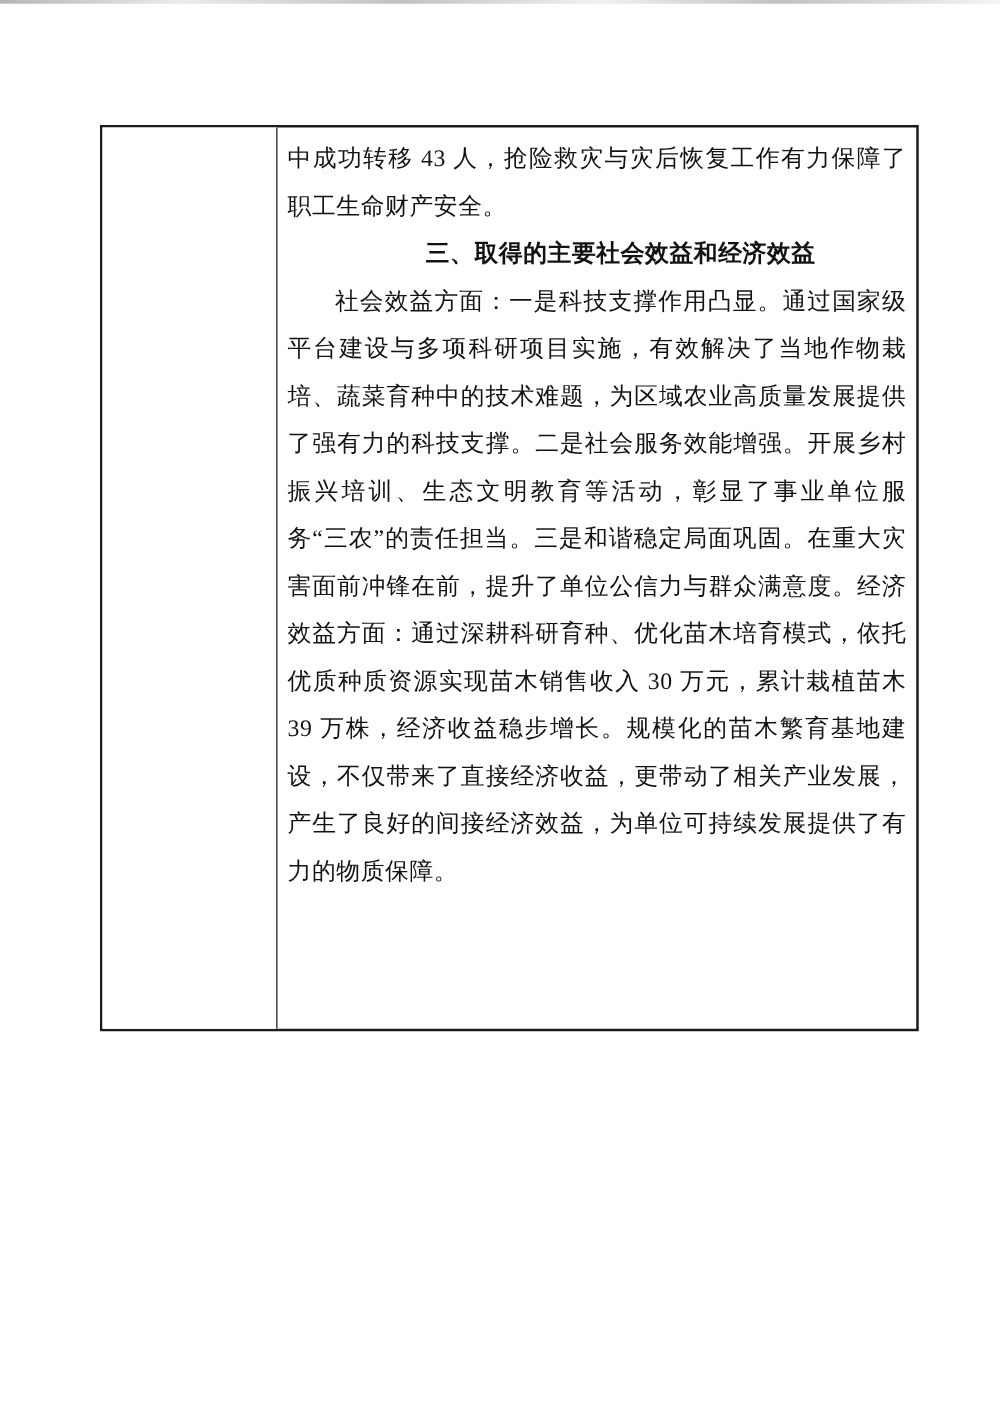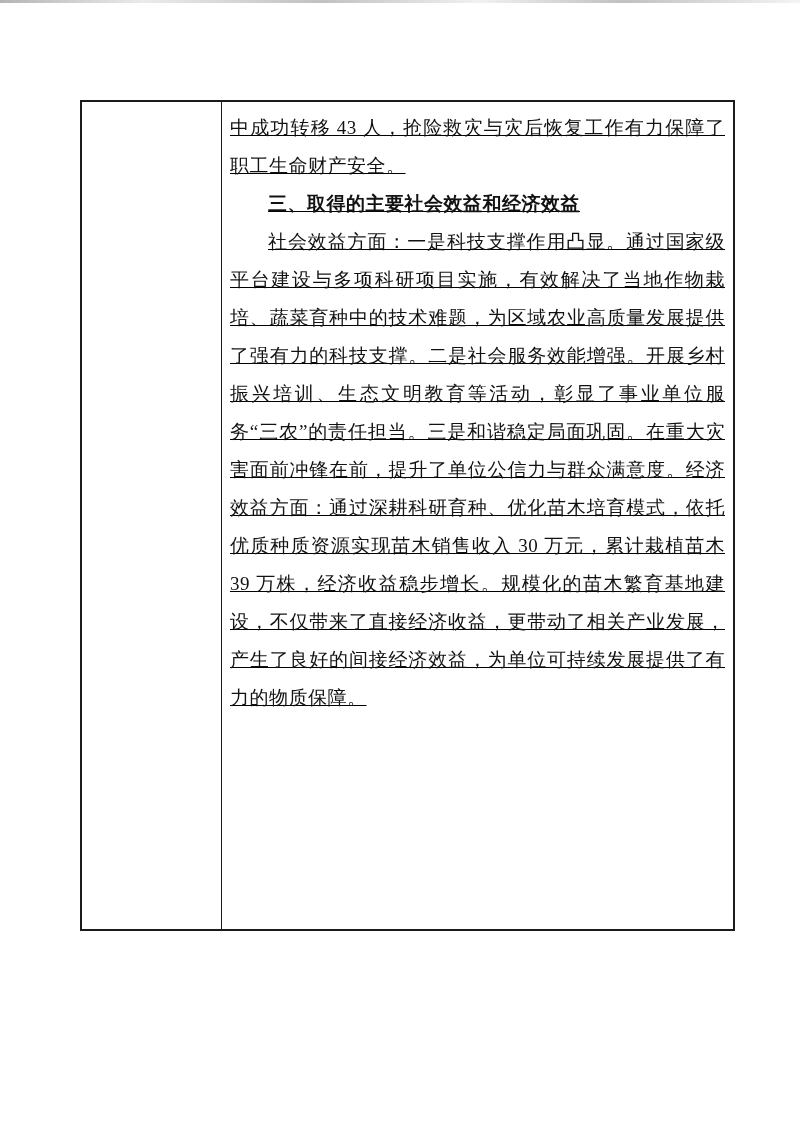--- a/index.html
+++ b/index.html
@@ -22,26 +22,25 @@
     left: 0; top: 0;
     width: 800px; height: 3px;
     background: linear-gradient(90deg,
       rgba(90,90,90,.45) 0%, rgba(120,120,120,.15) 18%,
       rgba(100,100,100,.40) 40%, rgba(140,140,140,.12) 60%,
       rgba(90,90,90,.38) 78%, rgba(150,150,150,.10) 100%);
   }
   .form-table {
     position: absolute;
     left: 80px; top: 100px;
-    width: 655px; height: 831px;
+    width: 655px; height: 725px;
     border: 2.5px solid #1b1b1b;
     display: flex;
     flex-direction: row;
     background: #ffffff;
-    text-decoration: underline;
   }
   .label-cell {
     width: 140px;
     flex: 0 0 140px;
     border-right: 1.5px solid #1b1b1b;
     background: #ffffff;
   }
   .content-cell {
     flex: 1 1 auto;
     padding: 7px 8px 0 8px;
@@ -53,21 +52,21 @@
     line-height: 38px;
     text-align: justify;
     color: #121212;
     letter-spacing: 0.5px;
   }
   .content-cell p.body-indent { text-indent: 2em; }
   .content-cell p.body-noindent { text-indent: 0; }
   .content-cell p.section-heading {
     font-weight: bold;
     text-indent: 2em;
-    text-align: left;
+    text-align: center;
     letter-spacing: 0.5px;
   }
 </style>
 </head>
 <body>
 
 <div class="page">
 
   <div class="scan-artifact-top"></div>
 

